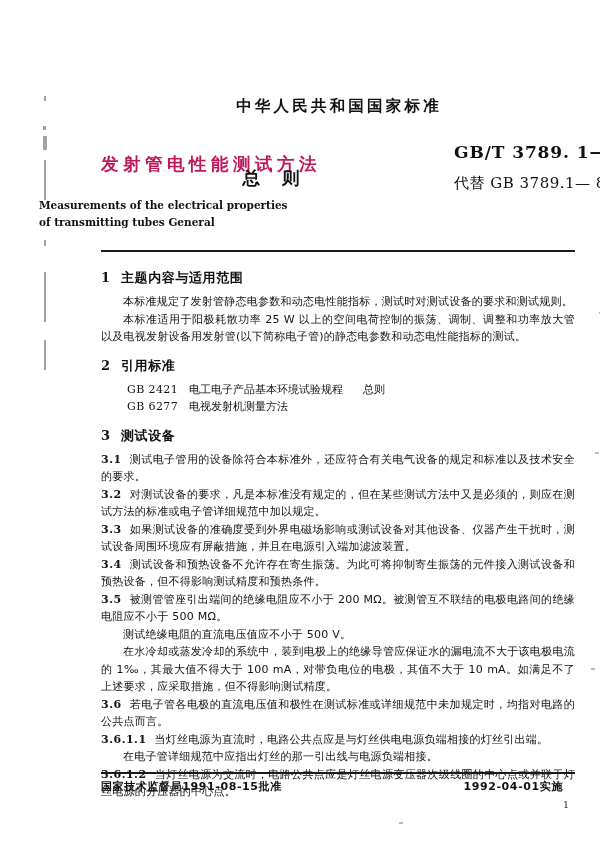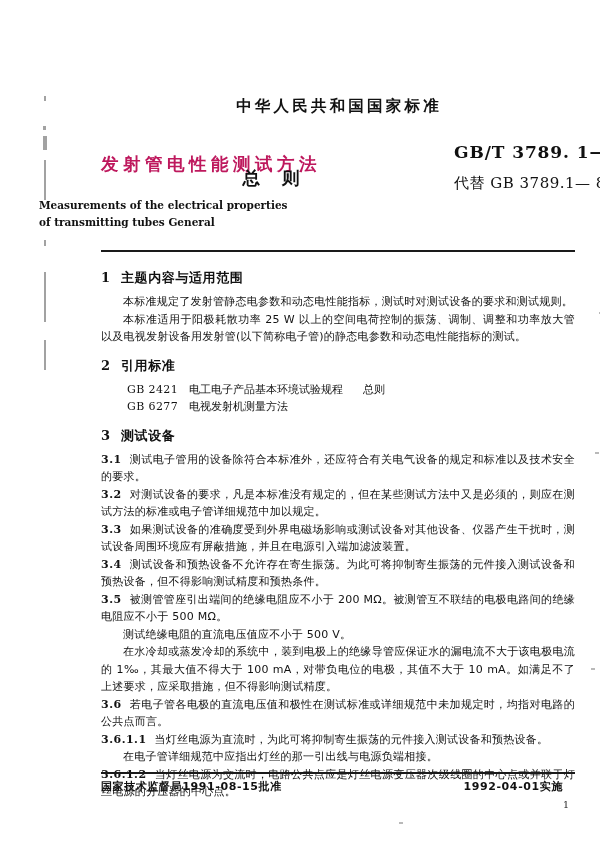--- a/index.html
+++ b/index.html
@@ -273,21 +273,21 @@
     </p>
     <p class="para clause">
       <span class="cnum">3.5</span><span>被测管管座引出端间的绝缘电阻应不小于 200 MΩ。被测管互不联结的电极电路间的绝缘电阻应不小于 500 MΩ。</span>
     </p>
     <p class="para indent">测试绝缘电阻的直流电压值应不小于 500 V。</p>
     <p class="para indent">在水冷却或蒸发冷却的系统中，装到电极上的绝缘导管应保证水的漏电流不大于该电极电流的 1‰，其最大值不得大于 100 mA，对带负电位的电极，其值不大于 10 mA。如满足不了上述要求，应采取措施，但不得影响测试精度。</p>
     <p class="para clause">
       <span class="cnum">3.6</span><span>若电子管各电极的直流电压值和极性在测试标准或详细规范中未加规定时，均指对电路的公共点而言。</span>
     </p>
     <p class="para clause">
-      <span class="cnum">3.6.1.1</span><span>当灯丝电源为直流时，为此可将抑制寄生振荡的元件接入测试设备和预热设备。</span>
+      <span class="cnum">3.6.1.1</span><span>当灯丝电源为直流时，电路公共点应是与灯丝供电电源负端相接的灯丝引出端。</span>
     </p>
     <p class="para indent">在电子管详细规范中应指出灯丝的那一引出线与电源负端相接。</p>
     <p class="para clause">
       <span class="cnum">3.6.1.2</span><span>当灯丝电源为交流时，电路公共点应是灯丝电源变压器次级线圈的中心点或并联于灯丝电源的分压器的中心点。</span>
     </p>
   </div>
 
   <div class="rule-bottom"></div>
   <div class="footer-left">国家技术监督局1991-08-15批准</div>
   <div class="footer-right">1992-04-01实施</div>

